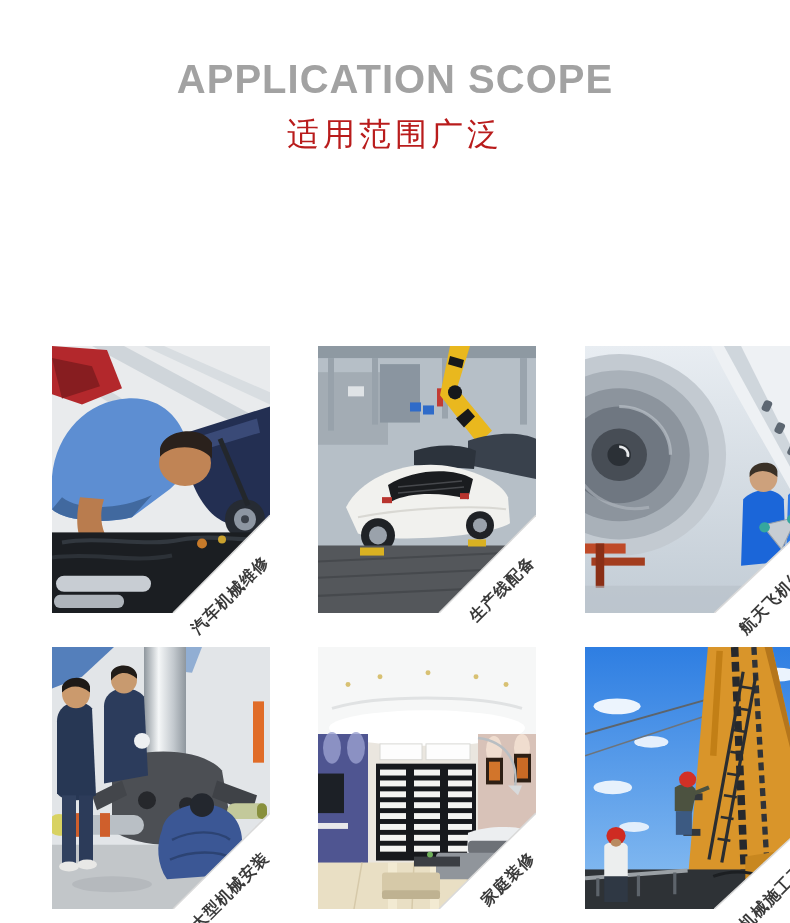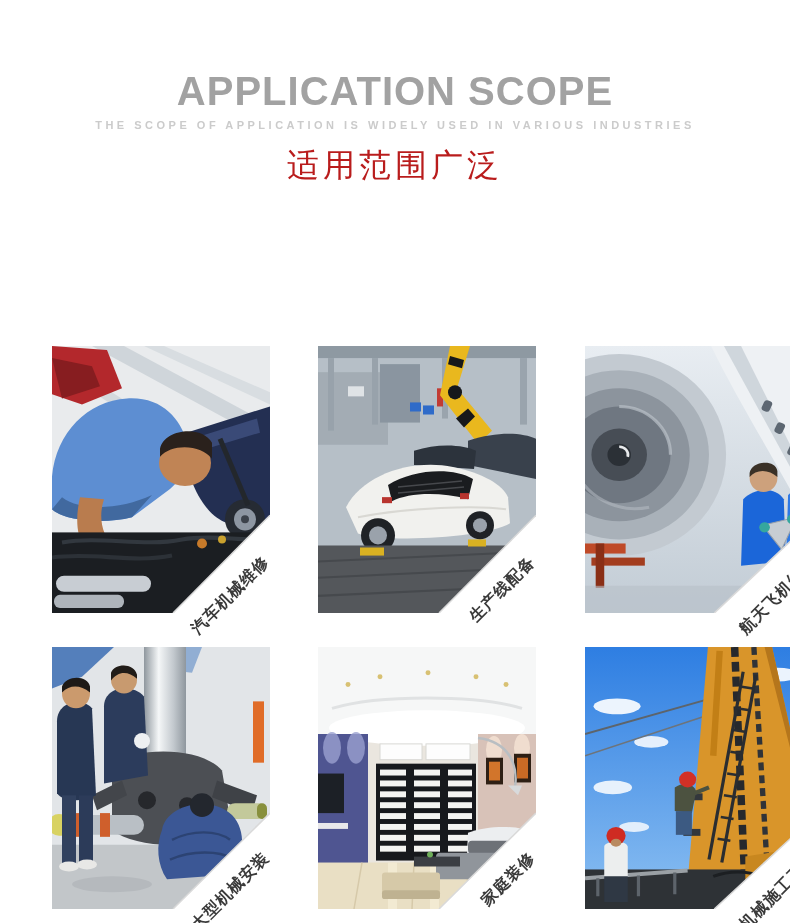--- a/index.html
+++ b/index.html
@@ -1,21 +1,21 @@
 <!DOCTYPE html>
 <html><head>
 <meta charset="utf-8">
 <style>
   html,body{margin:0;padding:0;background:#ffffff;}
   body{
     width:790px;height:923px;position:relative;overflow:hidden;
     font-family:"Liberation Sans","DejaVu Sans",sans-serif;
   }
   
-  .header{position:absolute;top:0;left:0;width:790px;text-align:center;margin-top:12px;}
+  .header{position:absolute;top:0;left:0;width:790px;text-align:center;}
   .title{
     margin-top:58px;font-size:40px;line-height:1.05;font-weight:700;
     color:#a2a2a2;letter-spacing:1px;
   }
   .subtitle{
     margin-top:7px;font-size:11px;font-weight:600;color:#cbcbcb;
     letter-spacing:3.5px;
   }
   .cn-title{
     margin-top:13px;font-size:32px;font-weight:400;color:#b91c1c;
@@ -34,21 +34,20 @@
   .card3{left:545px;top:330px;width:233px;height:267px;}
   .card4{left:12px; top:631px;width:218px;height:262px;}
   .card5{left:278px;top:631px;width:218px;height:262px;}
   .card6{left:545px;top:631px;width:233px;height:262px;}
 </style>
 </head>
 <body>
 
 <div class="header">
   <div class="title">APPLICATION SCOPE</div>
-  <div class="subtitle">THE SCOPE OF APPLICATION IS WIDELY USED IN VARIOUS INDUSTRIES</div>
   <div class="cn-title">适用范围广泛</div>
 </div>
 
 <figure class="card card1">
   <svg viewBox="0 0 218 265" preserveAspectRatio="none">
     <rect width="218" height="265" fill="#e9ebed"></rect>
     <path d="M40,0 L218,96 L218,78 L72,0 Z" fill="#cfd5da"></path>
     <path d="M92,0 L218,58 L218,46 L112,0 Z" fill="#d8dde1"></path>
     <path d="M0,20 L120,96 L120,84 L0,8 Z" fill="#d4d9dd"></path>
     <path d="M0,0 L55,4 L70,42 L30,58 L0,48 Z" fill="#b3282c"></path>

